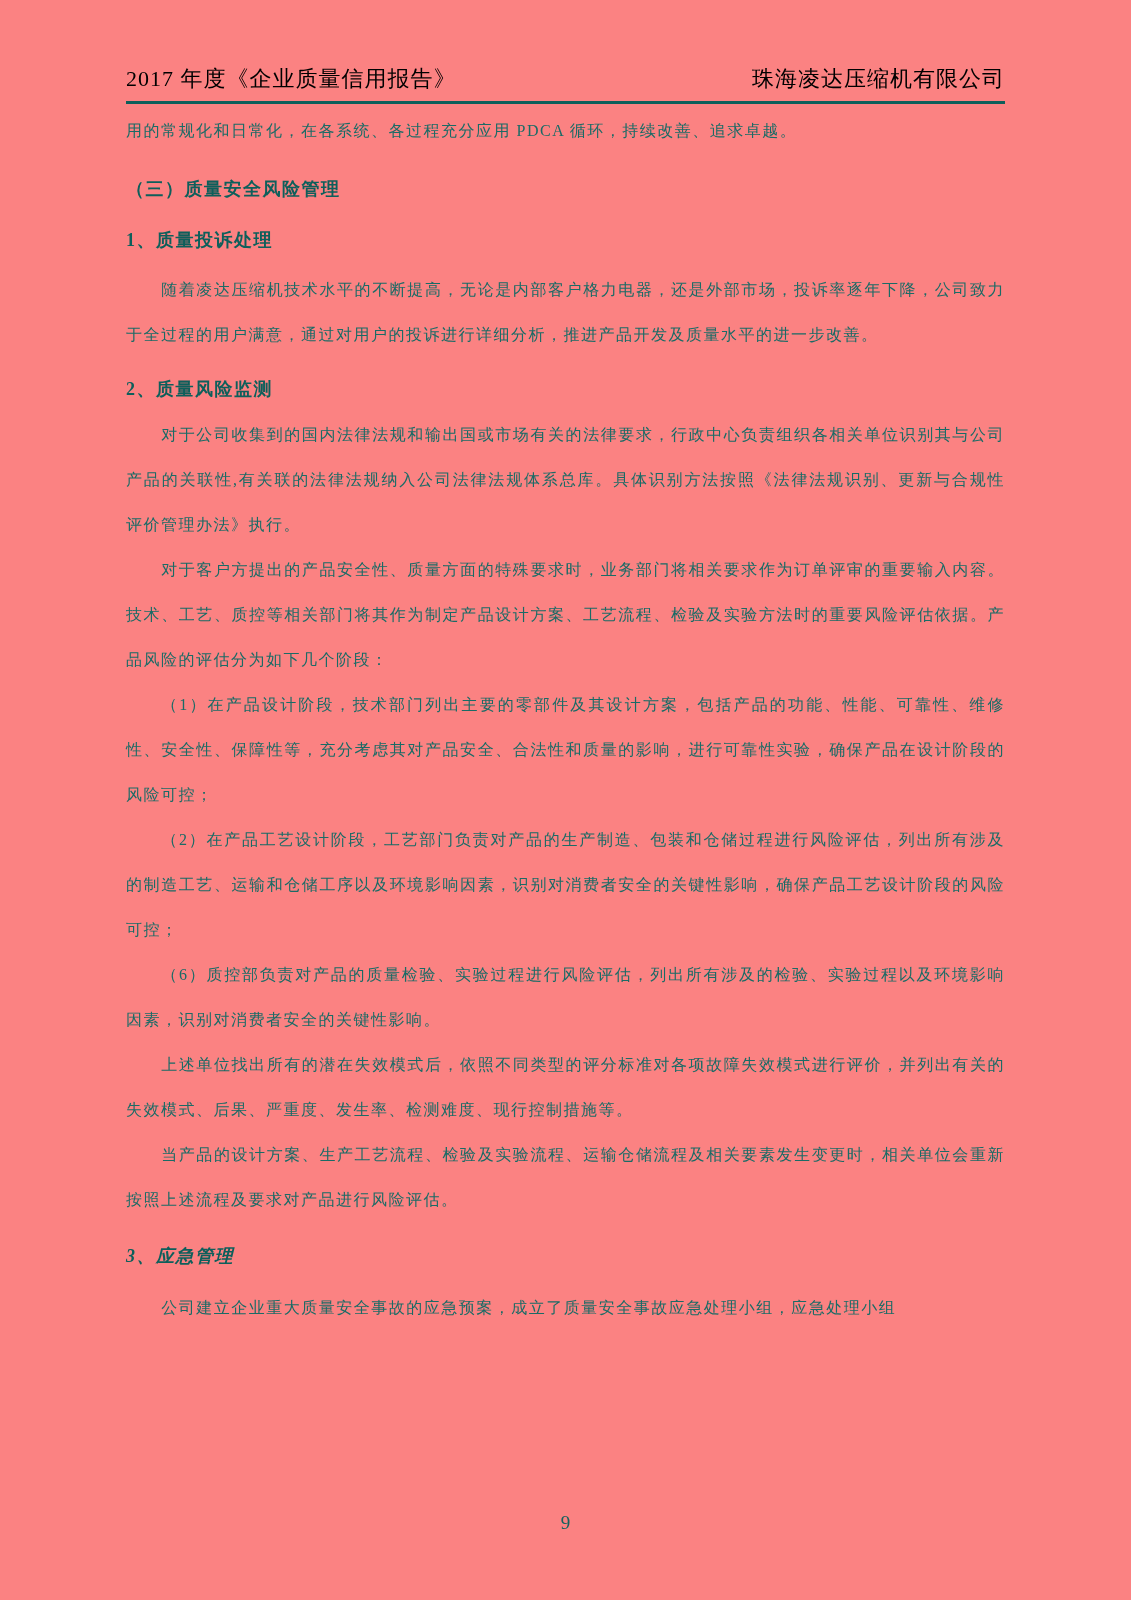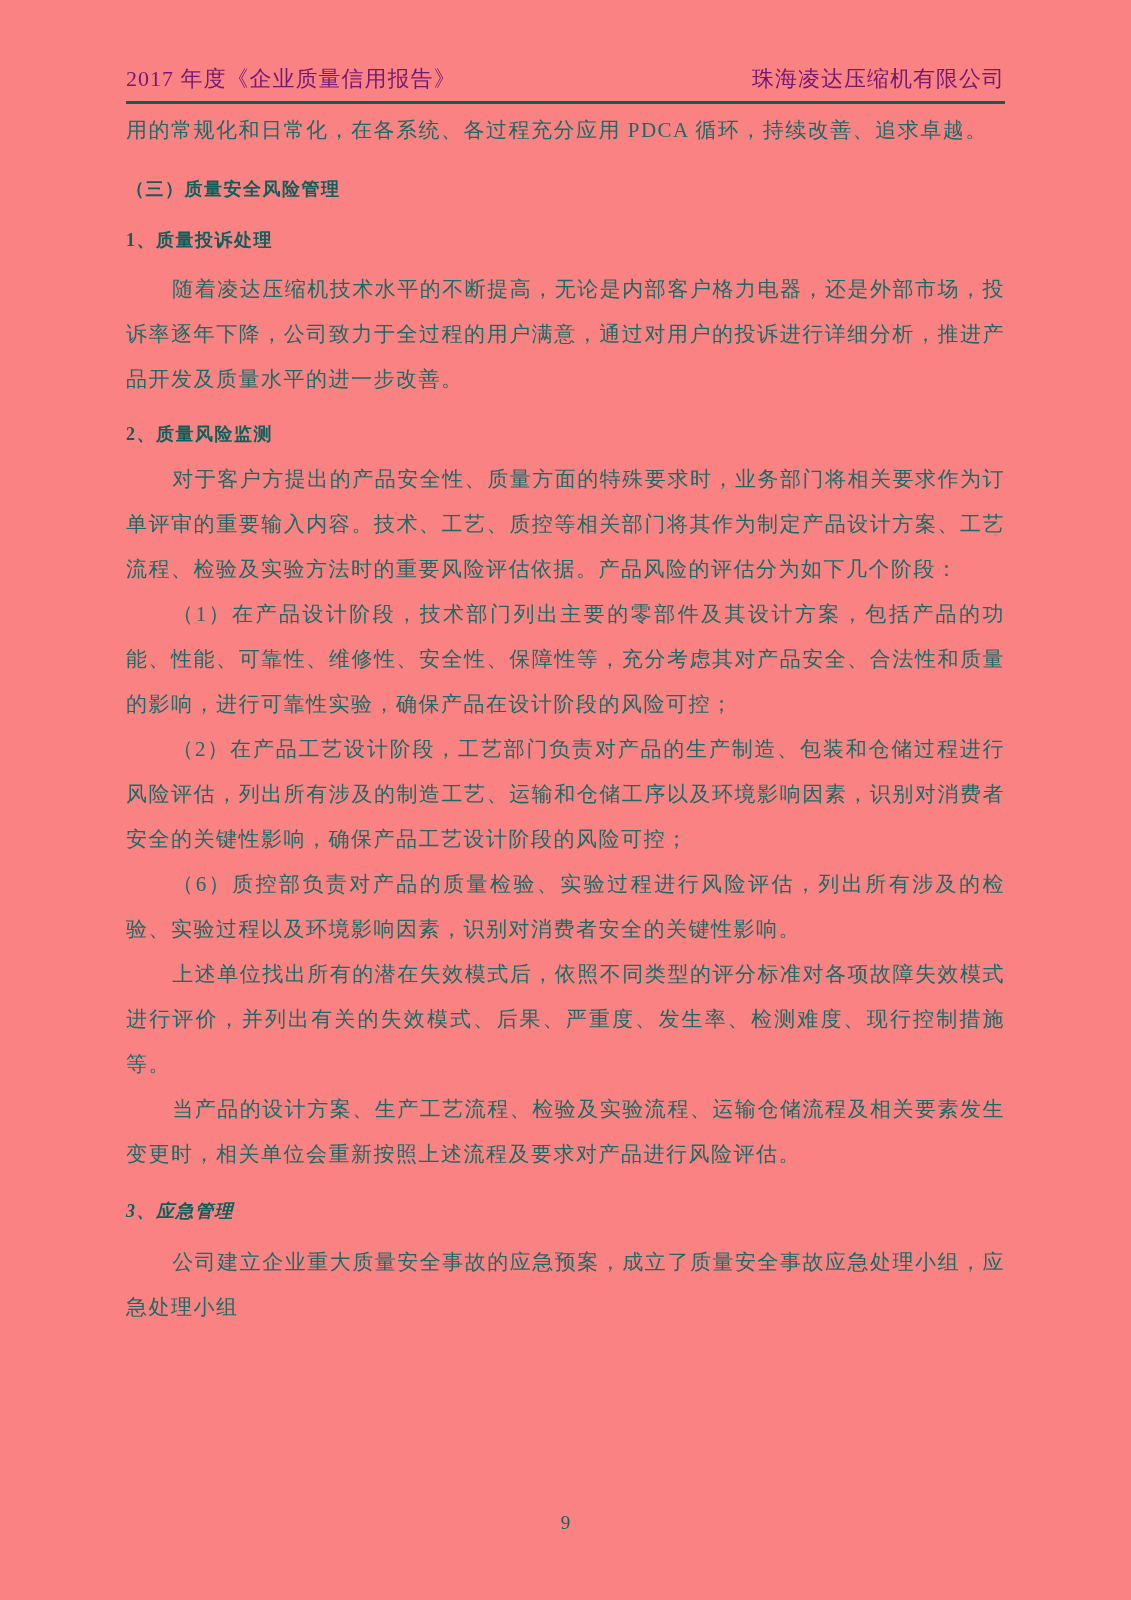--- a/index.html
+++ b/index.html
@@ -13,31 +13,31 @@
     overflow: hidden;
     font-family: "Liberation Serif", "DejaVu Serif", serif;
     color: #1a6b66;
   }
   .header {
     display: flex;
     justify-content: space-between;
     align-items: center;
     font-size: 22px;
     letter-spacing: 1px;
-    color: #701a75;
+    color: #000000;
   }
   .rule {
     border: 0;
     border-bottom: 3px solid #0e5e5a;
     margin: 7px 0 4px 0;
   }
   .content { }
   .body-para {
     margin: 0;
-    font-size: 21px;
+    font-size: 16px;
     line-height: 45px;
     letter-spacing: 1.5px;
     text-align: justify;
     color: #1a6b66;
   }
   .body-para.indent { text-indent: 2.2em; }
   .heading-para {
     margin: 0;
     font-size: 18px;
     line-height: 45px;
@@ -80,20 +80,21 @@
 
     <p class="heading-para mt-sec">（三）质量安全风险管理</p>
 
     <p class="heading-para mt-sub">1、质量投诉处理</p>
 
     <p class="body-para indent mt-para">随着凌达压缩机技术水平的不断提高，无论是内部客户格力电器，还是外部市场，投诉率逐年下降，公司致力于全过程的用户满意，通过对用户的投诉进行详细分析，推进产品开发及质量水平的进一步改善。</p>
 
     <p class="heading-para mt-sub2">2、质量风险监测</p>
 
 
+    <p class="body-para indent">对于公司收集到的国内法律法规和输出国或市场有关的法律要求，行政中心负责组织各相关单位识别其与公司产品的关联性,有关联的法律法规纳入公司法律法规体系总库。具体识别方法按照《法律法规识别、更新与合规性评价管理办法》执行。</p>
 
     <p class="body-para indent">对于客户方提出的产品安全性、质量方面的特殊要求时，业务部门将相关要求作为订单评审的重要输入内容。技术、工艺、质控等相关部门将其作为制定产品设计方案、工艺流程、检验及实验方法时的重要风险评估依据。产品风险的评估分为如下几个阶段：</p>
 
     <p class="body-para indent">（1）在产品设计阶段，技术部门列出主要的零部件及其设计方案，包括产品的功能、性能、可靠性、维修性、安全性、保障性等，充分考虑其对产品安全、合法性和质量的影响，进行可靠性实验，确保产品在设计阶段的风险可控；</p>
 
     <p class="body-para indent">（2）在产品工艺设计阶段，工艺部门负责对产品的生产制造、包装和仓储过程进行风险评估，列出所有涉及的制造工艺、运输和仓储工序以及环境影响因素，识别对消费者安全的关键性影响，确保产品工艺设计阶段的风险可控；</p>
 
     <p class="body-para indent">（6）质控部负责对产品的质量检验、实验过程进行风险评估，列出所有涉及的检验、实验过程以及环境影响因素，识别对消费者安全的关键性影响。</p>
 
     <p class="body-para indent">上述单位找出所有的潜在失效模式后，依照不同类型的评分标准对各项故障失效模式进行评价，并列出有关的失效模式、后果、严重度、发生率、检测难度、现行控制措施等。</p>

